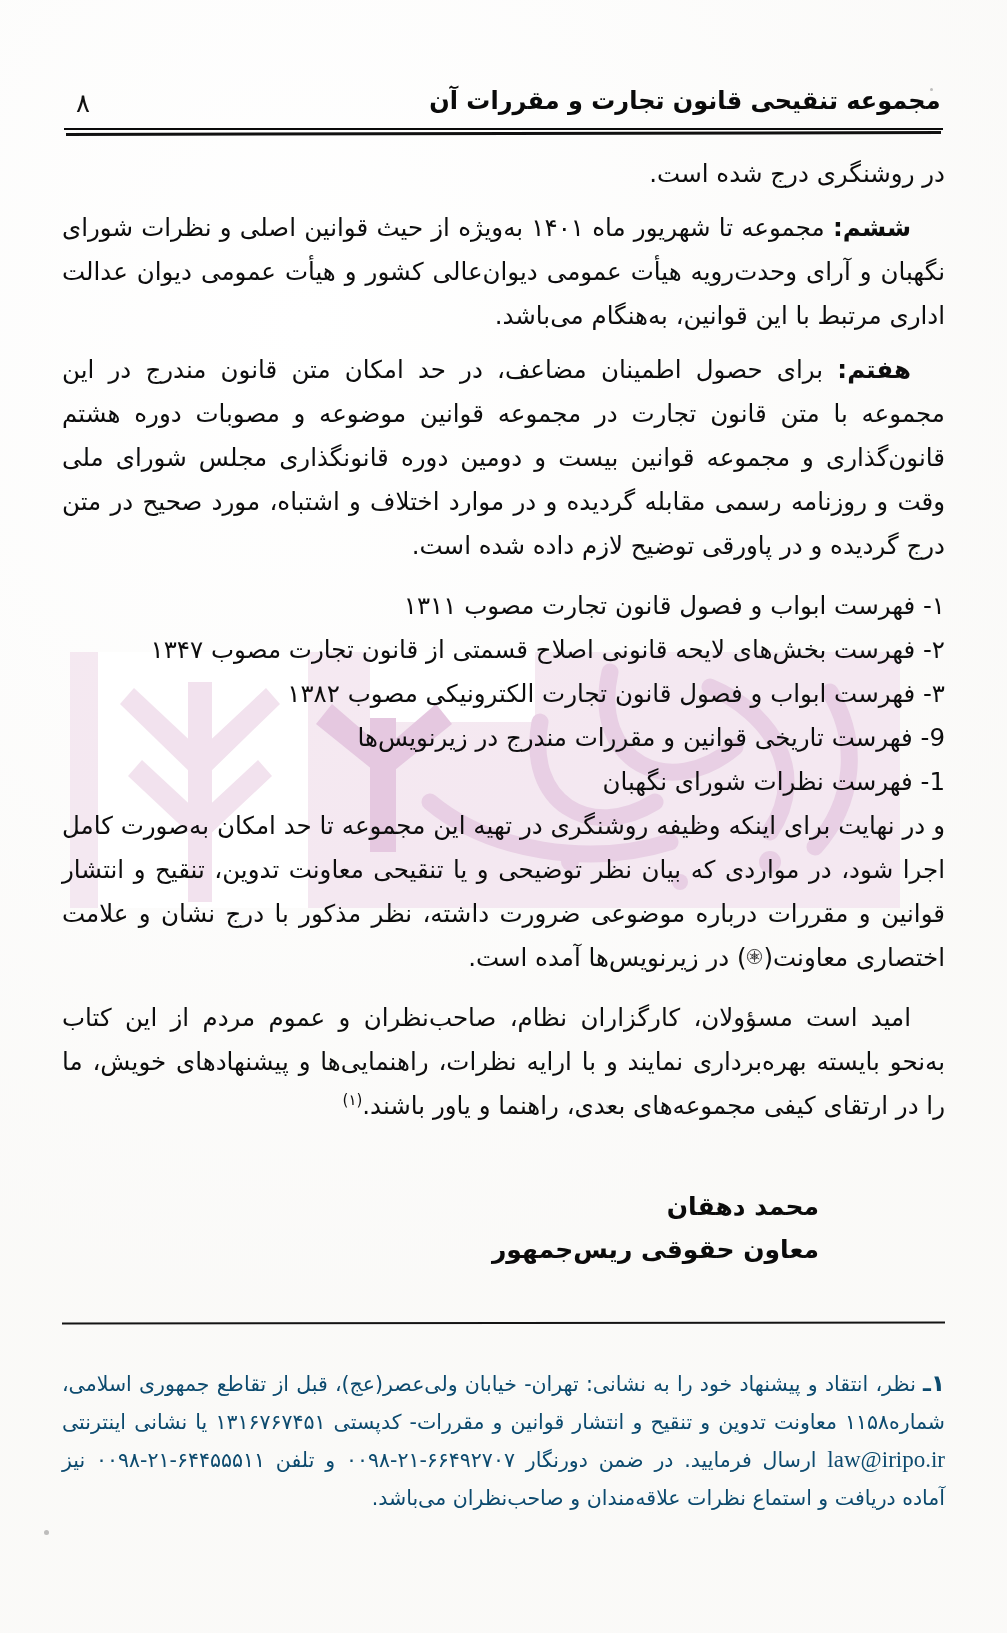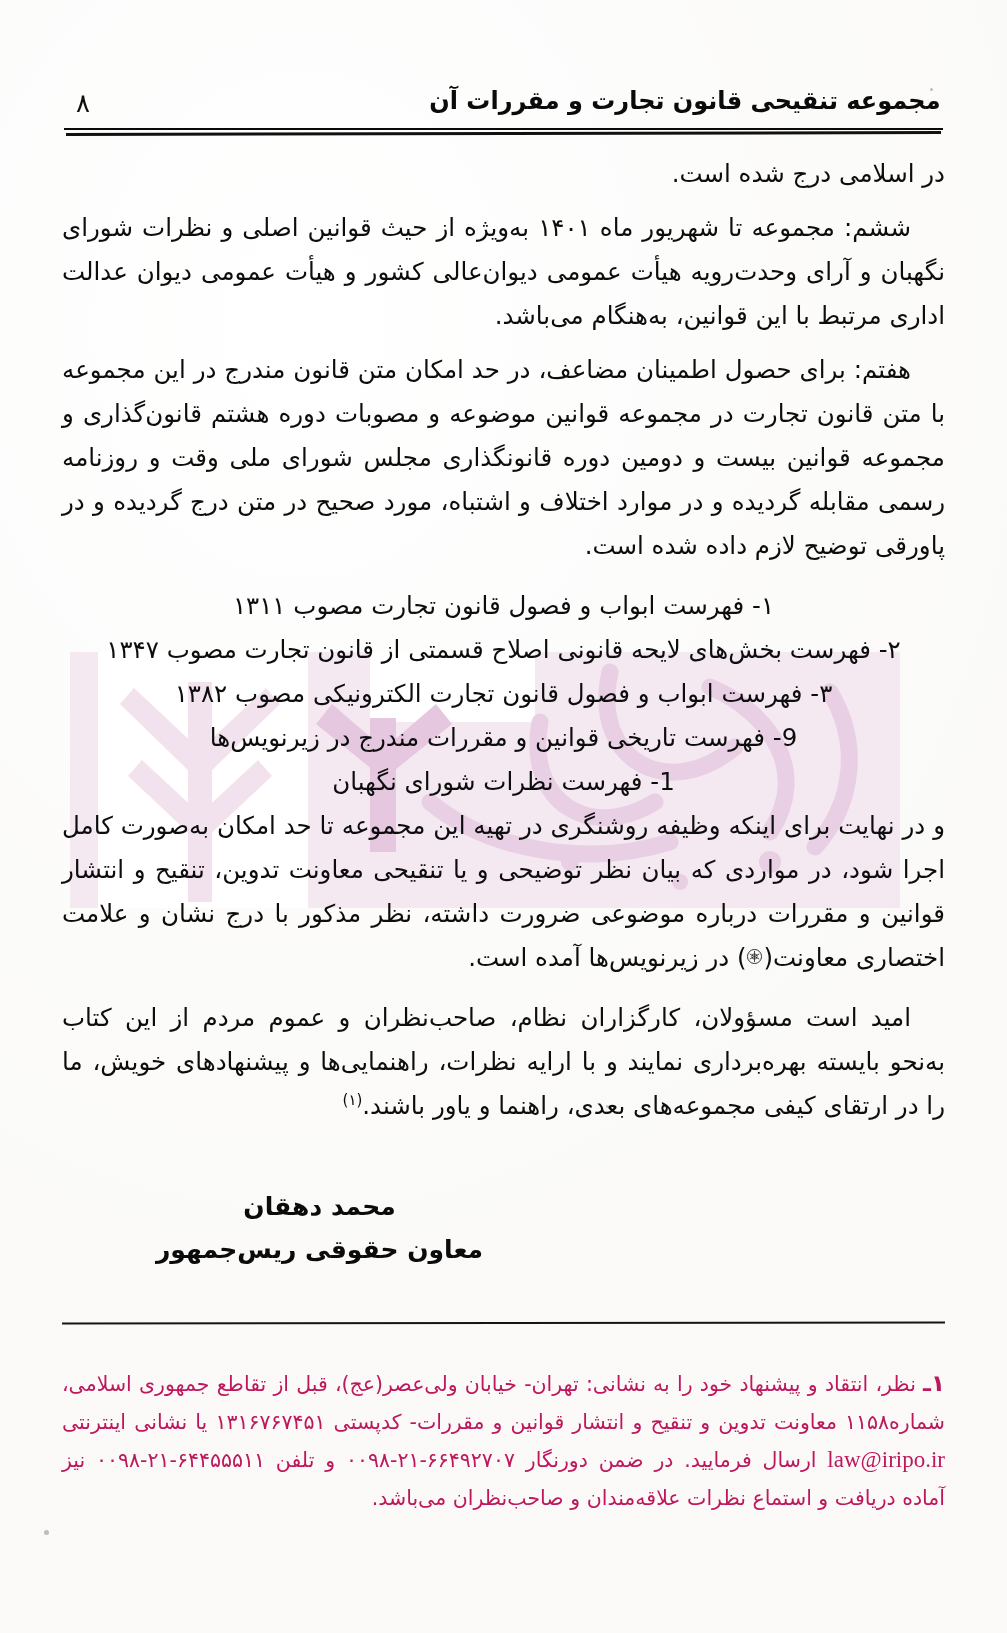--- a/index.html
+++ b/index.html
@@ -124,34 +124,33 @@
     color: #0d0d0d;
     font-weight: 400;
   }
   p.para.indent {
     text-indent: 34px;
   }
   p.para.rightonly {
     text-align: right;
   }
   .lead {
-    font-weight: 400;
+    font-weight: 700;
   }
   .gap-sm { height: 10px; }
   .gap-md { height: 16px; }
 
   ul.listing {
     list-style: none;
     margin: 0;
     padding: 0;
   }
   ul.listing li {
     font-size: 24.5px;
     line-height: 44px;
-    text-align: center;
     color: #0d0d0d;
     white-space: nowrap;
   }
 
   .sup {
     font-size: 15px;
     vertical-align: super;
     line-height: 0;
   }
 
@@ -164,21 +163,21 @@
     top: -3px;
   }
 
   
   .signature {
     position: absolute;
     top: 1192px;
     right: 0;
     left: 8px;
     z-index: 2;
-    text-align: center;
+    text-align: right;
   }
   .sig-name {
     font-size: 25px;
     font-weight: 700;
     color: #0b0b0b;
     margin-bottom: 14px;
     transform: translateX(-188px);
   }
   .sig-title {
     font-size: 25px;
@@ -200,21 +199,21 @@
     background: #141414;
     width: 100%;
     margin-bottom: 16px;
     transform: rotate(-0.07deg);
   }
   .footnote-text {
     font-size: 20.5px;
     line-height: 38px;
     text-align: justify;
     text-align-last: right;
-    color: #be185d;
+    color: #0c4a6e;
     margin-top: 40px;
   }
   .fn-marker {
     font-weight: 700;
     font-size: 23px;
   }
   .fn-email {
     font-family: "Liberation Serif", "DejaVu Serif", serif;
     font-size: 23px;
     direction: ltr;
@@ -277,21 +276,21 @@
       <g fill="#e5c8e0">
         <path d="M300 66 L326 66 L326 200 L300 200 Z"></path>
         <path d="M313 96 L262 52 L246 72 L308 122 Z"></path>
         <path d="M315 96 L366 52 L382 72 L320 122 Z"></path>
       </g>
     </svg>
   </div>
 
   <div class="body">
 
-    <p class="para rightonly">در اسلامی درج شده است.</p>
+    <p class="para rightonly">در روشنگری درج شده است.</p>
 
     <div class="gap-sm"></div>
 
     <p class="para indent">
       <span class="lead">ششم:</span><span> مجموعه تا شهریور ماه ۱۴۰۱ به‌ویژه از حیث قوانین اصلی و نظرات شورای نگهبان و آرای وحدت‌رویه هیأت عمومی دیوان‌عالی کشور و هیأت عمومی دیوان عدالت اداری مرتبط با این قوانین، به‌هنگام می‌باشد.</span>
     </p>
 
     <div class="gap-sm"></div>
 
     <p class="para indent">

